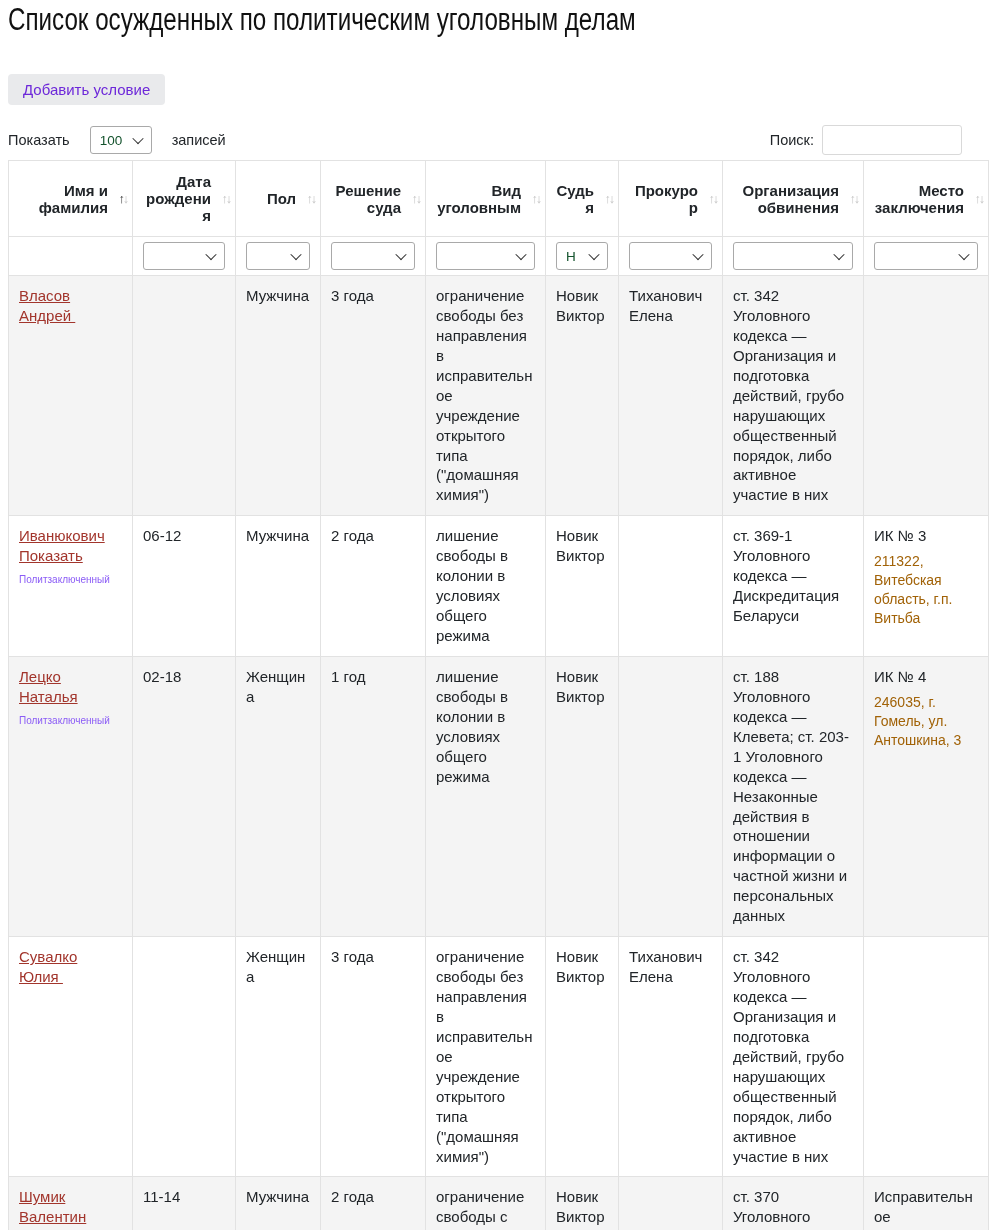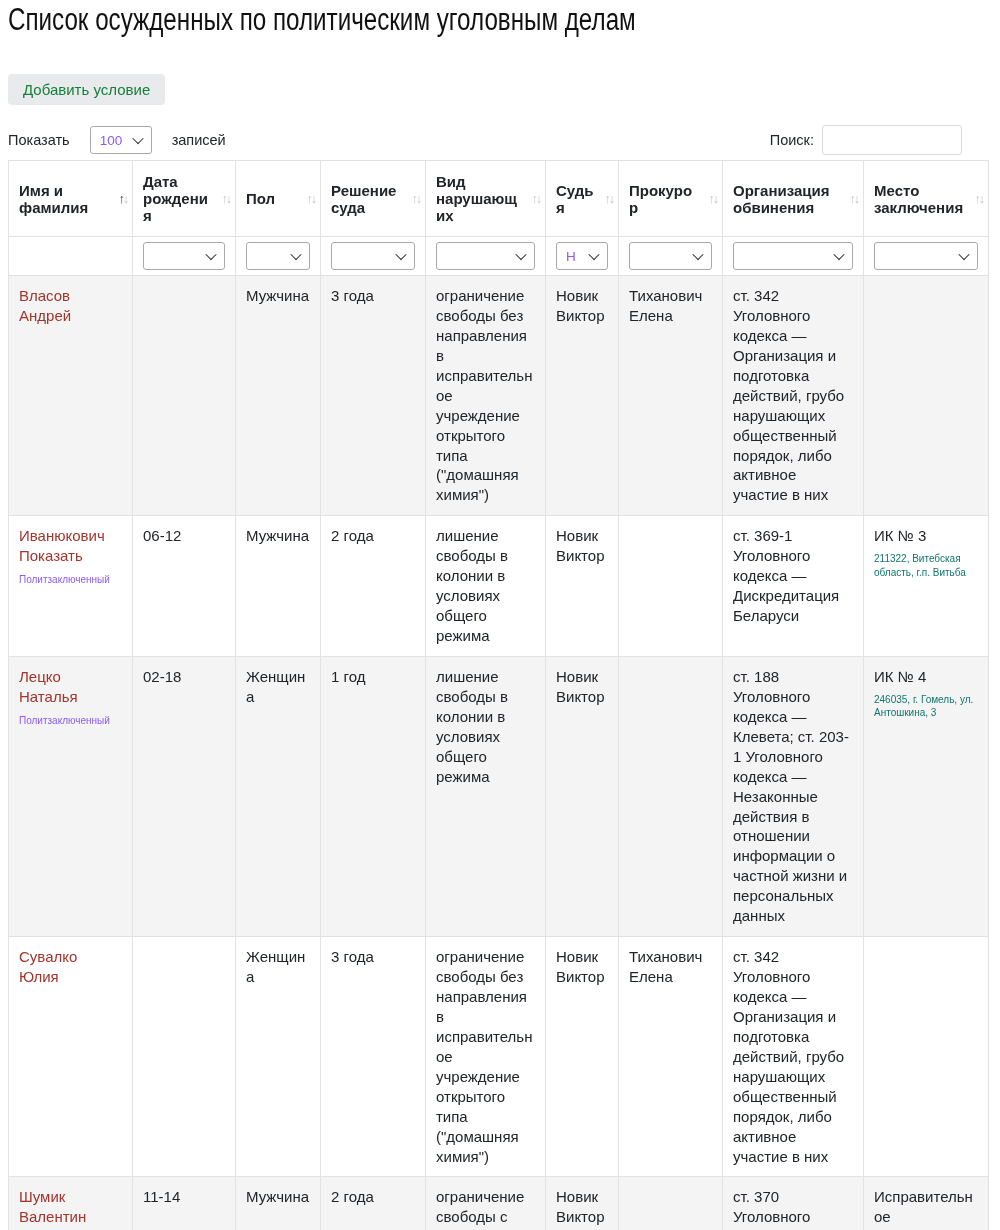--- a/index.html
+++ b/index.html
@@ -23,21 +23,21 @@
   }
 
   .add-condition {
     margin-top:36px;
     display:inline-block;
     background:#e9eaec;
     border:none;
     border-radius:4px;
     padding:7px 15px;
     font-size:15px;
-    color:#15803d;
+    color:#6d28d9;
     font-family:inherit;
     cursor:pointer;
   }
 
   .controls-row {
     margin-top:20px;
     margin-bottom:5px;
     display:flex;
     justify-content:space-between;
     align-items:center;
@@ -57,21 +57,21 @@
   .fselect {
     background:#fff;
     border:1px solid #a9a9a9;
     border-radius:3px;
     height:28px;
     display:flex;
     align-items:center;
     justify-content:space-between;
     padding:0 9px;
     font-size:13.5px;
-    color:#8b5cf6;
+    color:#14532d;
     cursor:pointer;
   }
   .fselect .chev {
     width:8px; height:8px;
     border-right:1.6px solid #333;
     border-bottom:1.6px solid #333;
     transform:rotate(45deg) translate(-1px,-1px);
     flex:0 0 auto;
   }
   .length-select { width:62px; }
@@ -93,20 +93,21 @@
     word-wrap:break-word;
   }
   .data-table thead th {
     position:relative;
     font-weight:700;
     font-size:15px;
     padding:12px 24px 12px 10px;
     height:74px;
     vertical-align:middle;
     background:#fff;
+    text-align:right;
   }
   .sort {
     position:absolute;
     right:5px; top:50%;
     transform:translateY(-50%);
     font-size:12.5px;
     letter-spacing:-2px;
     white-space:nowrap;
     cursor:pointer;
   }
@@ -119,32 +120,33 @@
   #table-body tr:nth-child(odd) { background:#f4f4f4; }
   #table-body tr:nth-child(even) { background:#fff; }
   #table-body tr:nth-child(1){ height:218px; }
   #table-body tr:nth-child(2){ height:118px; }
   #table-body tr:nth-child(3){ height:258px; }
   #table-body tr:nth-child(4){ height:218px; }
   #table-body tr:nth-child(5){ height:200px; }
 
   a.person-link {
     color:#a2352c;
+    text-decoration:underline;
     cursor:pointer;
   }
   .tag {
     margin-top:7px;
     font-size:10px;
     color:#8b5cf6;
     line-height:1.3;
   }
   .place { margin-bottom:6px; }
   .addr {
-    font-size:10px;
-    color:#0f766e;
+    font-size:14px;
+    color:#a16207;
     line-height:1.35;
   }
 </style>
 </head>
 <body>
 
 <div class="page">
 
   <h1 class="title">Список осужденных по политическим уголовным делам</h1>
 
@@ -176,21 +178,21 @@
         <col class="c6">
         <col class="c7">
         <col class="c8">
     </colgroup>
     <thead>
       <tr id="header-row">
           <th class="c0"><span class="th-label">Имя и фамилия</span><span class="sort asc"><i class="up">↑</i><i class="dn">↓</i></span></th>
           <th class="c1"><span class="th-label">Дата рождения</span><span class="sort none"><i class="up">↑</i><i class="dn">↓</i></span></th>
           <th class="c2"><span class="th-label">Пол</span><span class="sort none"><i class="up">↑</i><i class="dn">↓</i></span></th>
           <th class="c3"><span class="th-label">Решение суда</span><span class="sort none"><i class="up">↑</i><i class="dn">↓</i></span></th>
-          <th class="c4"><span class="th-label">Вид нарушающих</span><span class="sort none"><i class="up">↑</i><i class="dn">↓</i></span></th>
+          <th class="c4"><span class="th-label">Вид уголовным</span><span class="sort none"><i class="up">↑</i><i class="dn">↓</i></span></th>
           <th class="c5"><span class="th-label">Судья</span><span class="sort none"><i class="up">↑</i><i class="dn">↓</i></span></th>
           <th class="c6"><span class="th-label">Прокурор</span><span class="sort none"><i class="up">↑</i><i class="dn">↓</i></span></th>
           <th class="c7"><span class="th-label">Организация обвинения</span><span class="sort none"><i class="up">↑</i><i class="dn">↓</i></span></th>
           <th class="c8"><span class="th-label">Место заключения</span><span class="sort none"><i class="up">↑</i><i class="dn">↓</i></span></th>
         </tr>
       <tr id="filter-row">
           <td class="c0 fcell"></td>
           <td class="c1 fcell">
             <div class="fselect">
               <span></span>

